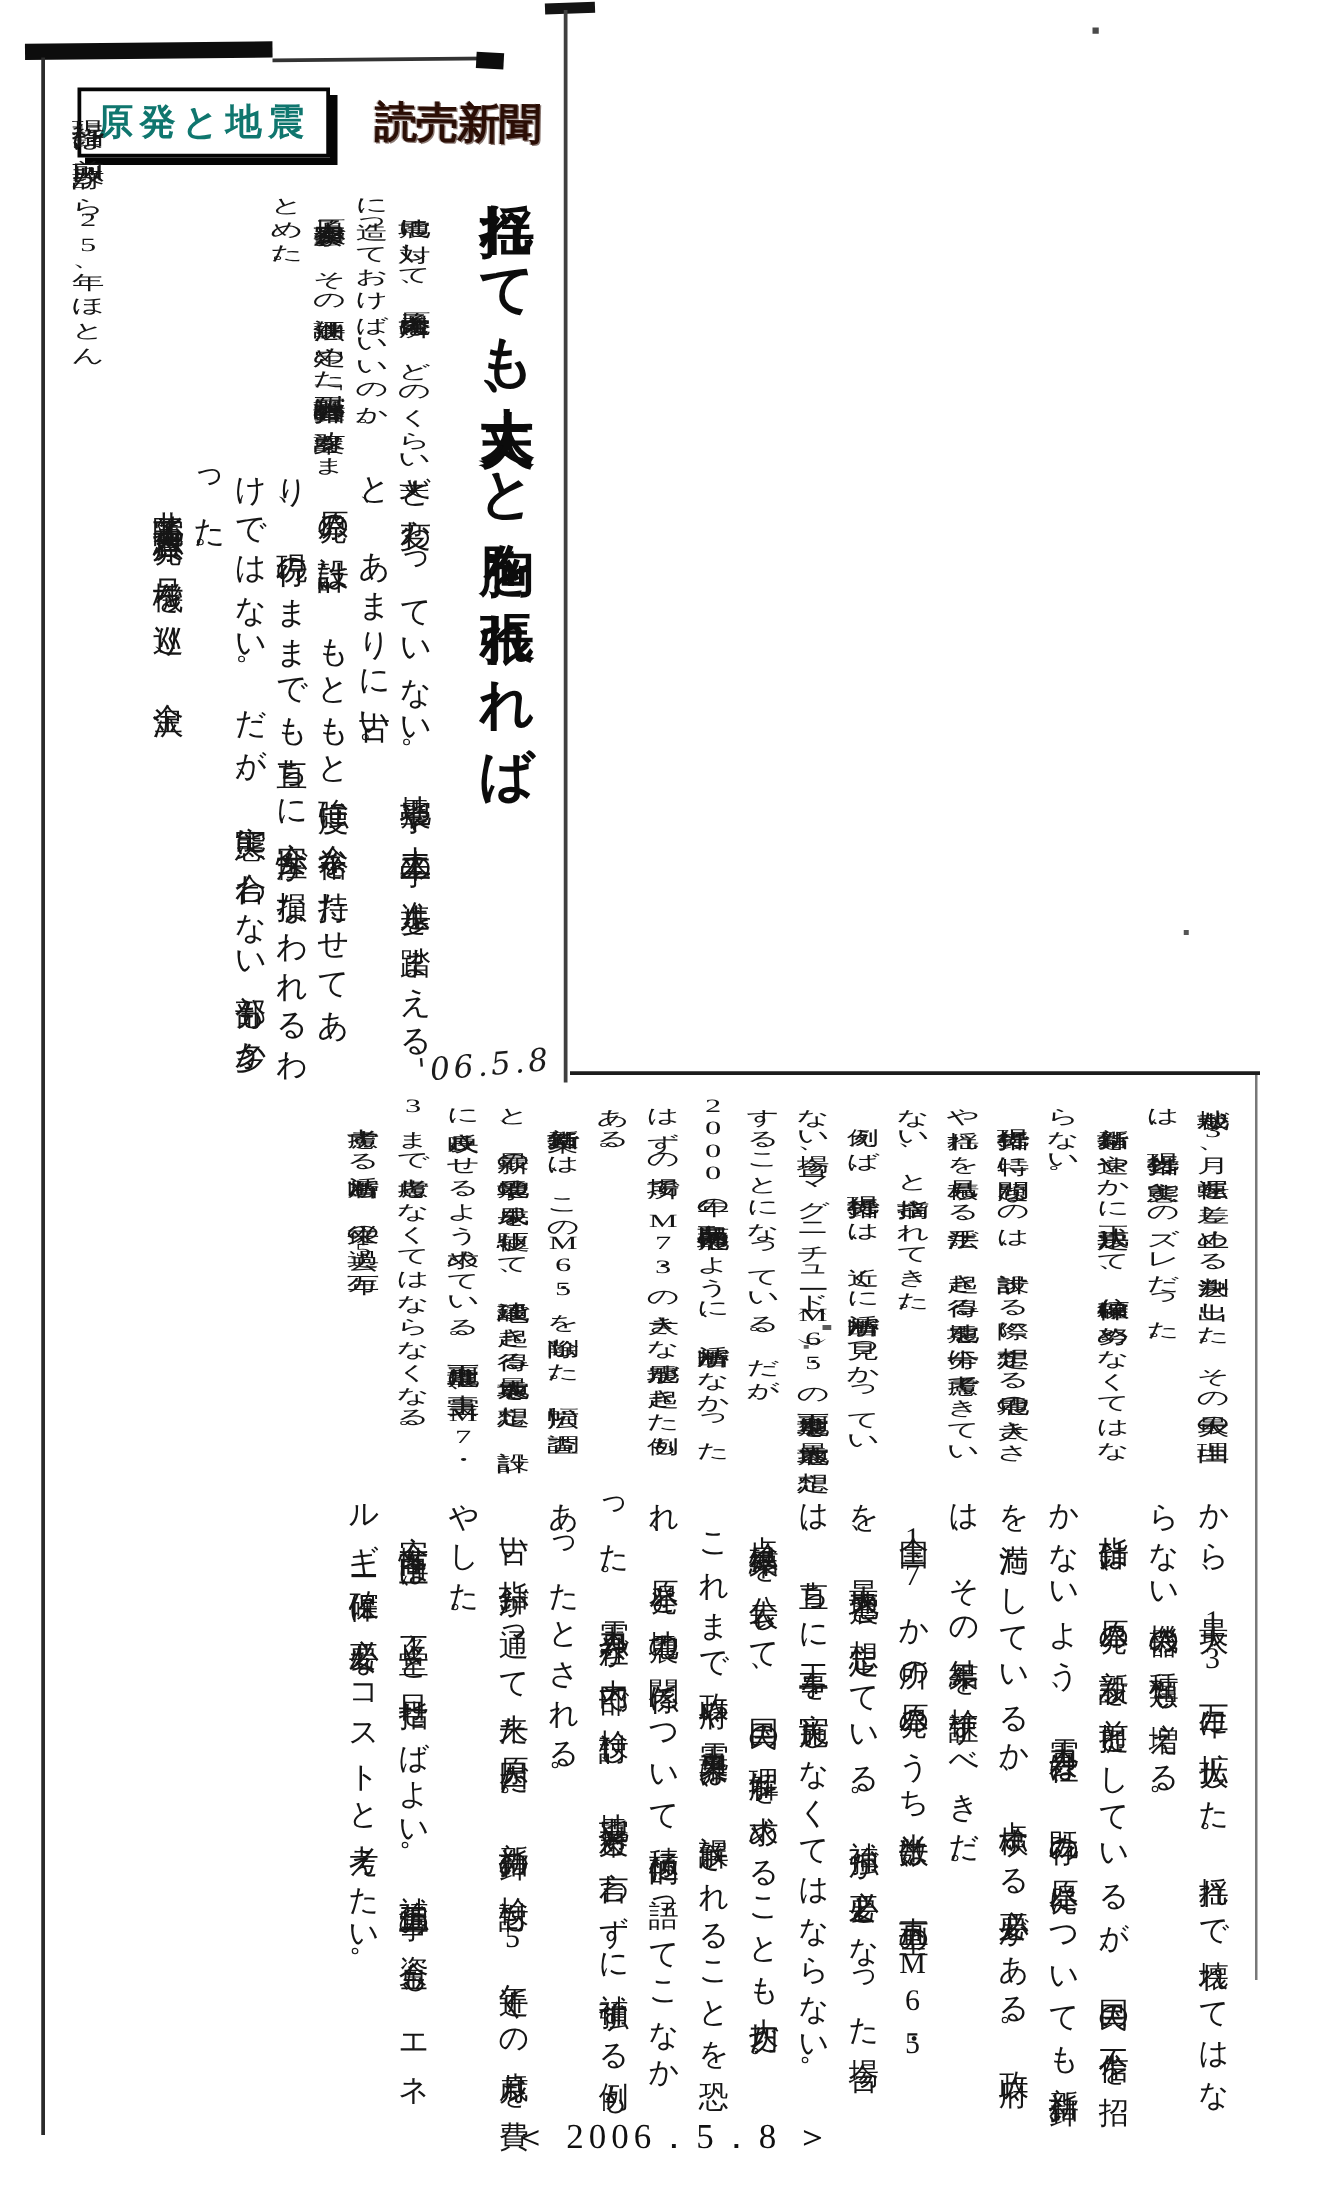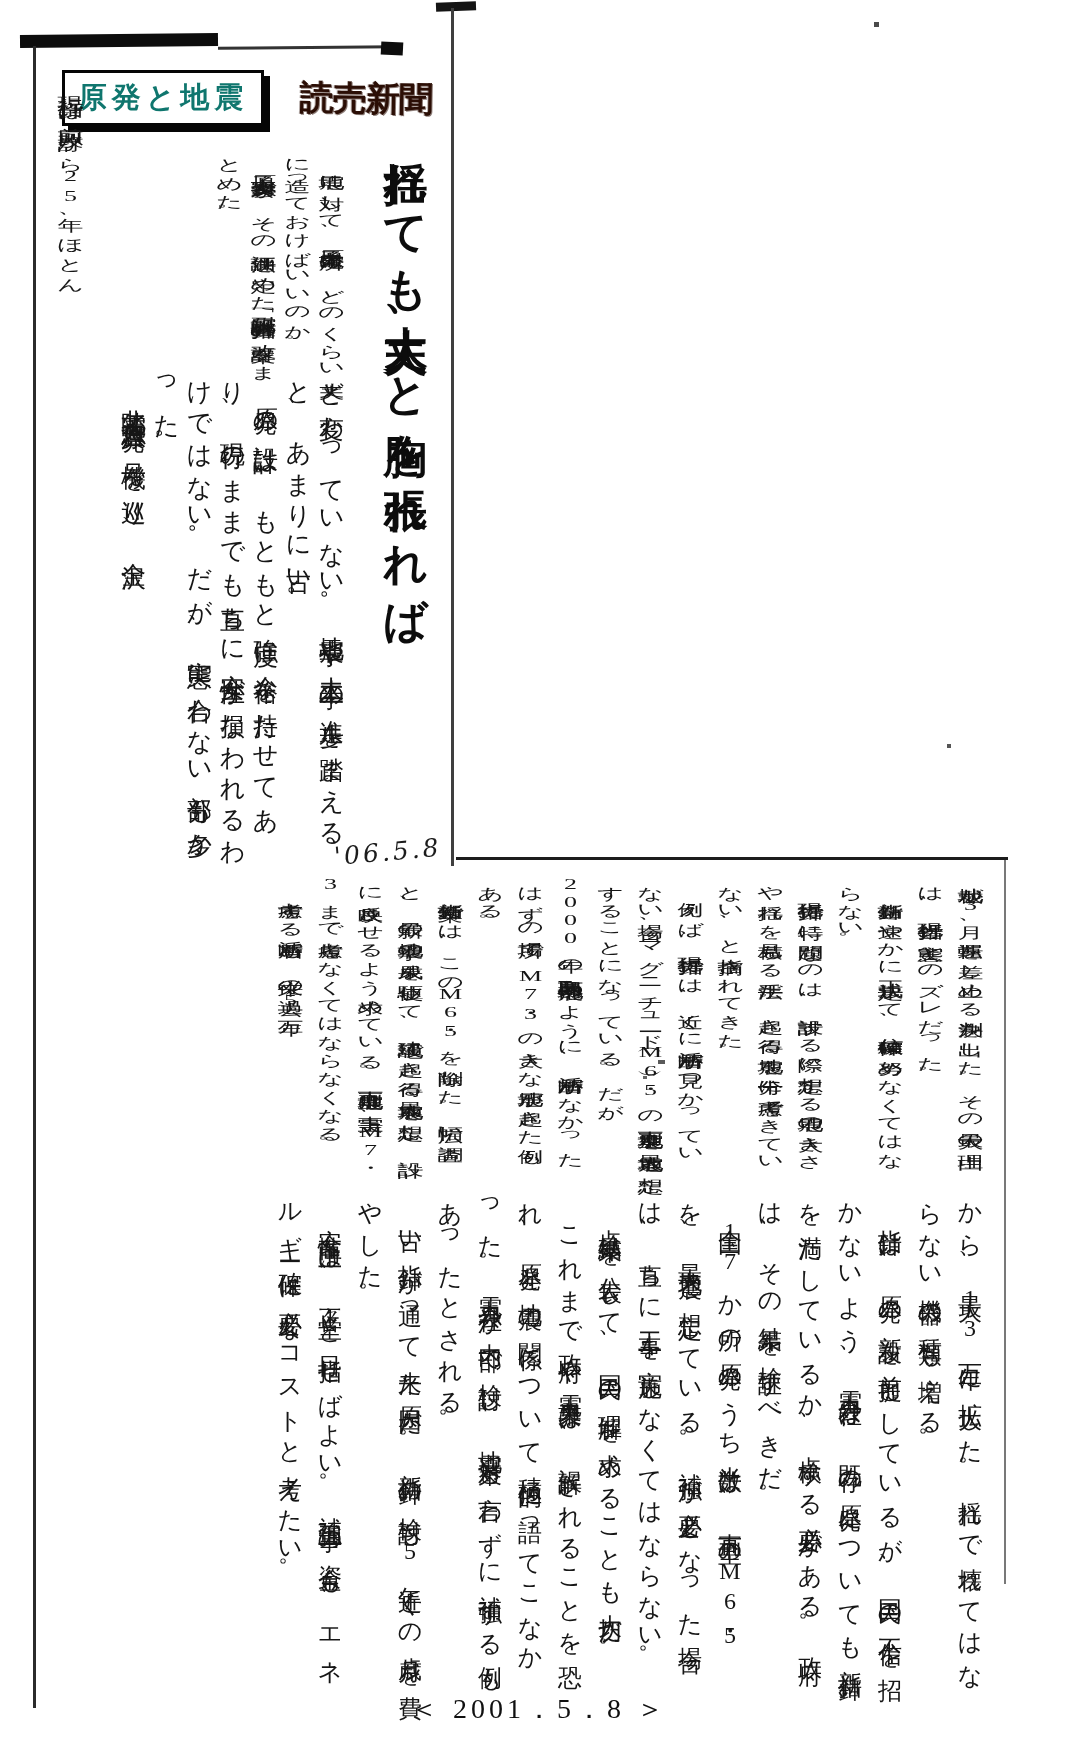--- a/index.html
+++ b/index.html
@@ -116,15 +116,15 @@
   <div class="vtext bb-lower">
     <p>から、最大13万年に拡大した。揺れで壊れてはならない機器の種類も増える。</p>
     <p class="ind">指針は、原発の新設を前提としているが、国民の不信を招かないよう、電力会社は、既存の原発についても新指針を満たしているか、点検する必要がある。政府は、その結果を検証すべきだ。</p>
     <p class="ind">全国17か所の原発のうち半数は、直下型のM6・5を、最大地震と想定している。補強が必要となった場合は、直ちに工事を実施しなくてはならない。</p>
     <p class="ind">点検結果を公表して、国民の理解を求めることも大切だ。</p>
     <p class="ind">これまで政府や電力業界は、誤解されることを恐れ、原発と地震の関係について積極的に語ってこなかった。電力会社が内部で検討し、地震対策と言わずに補強する例もあったとされる。</p>
     <p class="ind">古い指針が通って来た原因だ。新指針の検討も5年近くの歳月を費やした。</p>
     <p class="ind">安全性向上は、正々堂々と目指せばよい。補強工事の資金も、エネルギー確保に必要なコストと考えたい。</p>
   </div>
 
-  <div class="footer-date">＜ 2001．5．8 ＞</div>
+  <div class="footer-date">＜ 2006．5．8 ＞</div>
 
 </div>
 
 </body></html>

